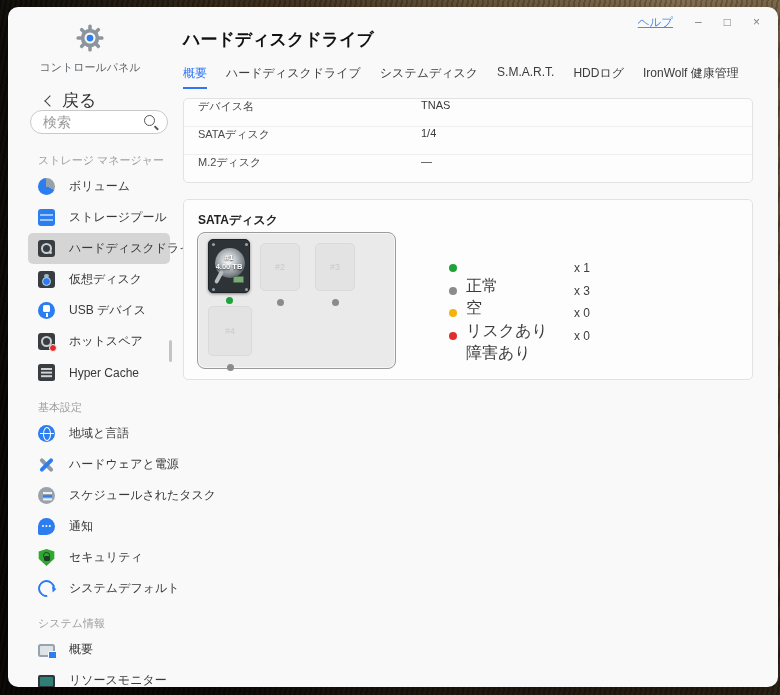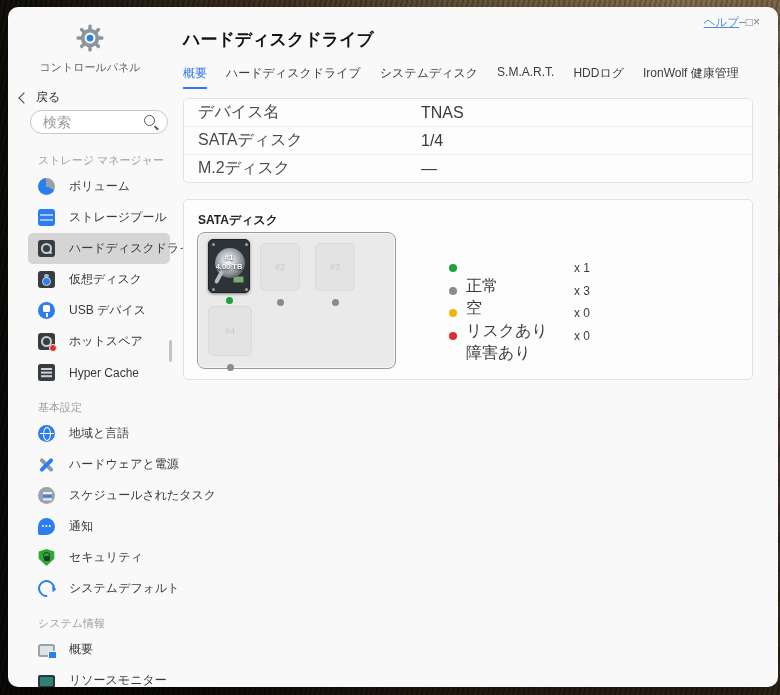--- a/index.html
+++ b/index.html
@@ -6,30 +6,30 @@
     font-family:"Liberation Sans","DejaVu Sans",sans-serif;}
   .wall{position:absolute;inset:0;width:780px;height:695px;
     background:
       repeating-linear-gradient(100deg, rgba(0,0,0,.18) 0 2px, rgba(255,255,255,.02) 2px 5px),
       radial-gradient(95% 150% at 88% 0%, #8f7757 0%, #6b583b 30%, #3a2c1b 62%, #14100a 88%, #0a0805 100%);}
   .window{position:absolute;left:8px;top:7px;width:770px;height:680px;background:#f9f9f9;
     border-radius:10px;overflow:hidden;box-shadow:0 10px 34px rgba(0,0,0,.55);}
 
   
   .titlebar{position:absolute;top:0;right:0;height:30px;display:flex;align-items:center;
-    padding-right:18px;z-index:9;}
+    gap:22px;padding-right:18px;z-index:9;}
   .help-link{color:#4d8ae8;font-size:11.5px;text-decoration:underline;cursor:pointer;}
   .winbtn{color:#7f7f7f;font-size:12px;line-height:1;cursor:pointer;}
 
   
   .sidebar{position:absolute;left:0;top:0;width:175px;bottom:0;}
   .app-header{margin-top:16px;width:164px;text-align:center;}
   .app-title{font-size:11px;color:#5f6368;margin-top:3px;}
-  .back{position:absolute;left:12px;top:82px;display:flex;align-items:center;gap:8px;
-    font-size:12px;color:#333;cursor:pointer;}
+  .back{position:absolute;left:38px;top:82px;display:flex;align-items:center;gap:8px;
+    font-size:17px;color:#333;cursor:pointer;}
   .chev{width:7px;height:7px;border-left:1.6px solid #444;border-bottom:1.6px solid #444;
     transform:rotate(45deg);margin-top:1px;}
   .search{position:absolute;left:22px;top:103px;width:138px;height:24px;border:1px solid #c9c9c9;
     border-radius:13px;background:#fff;display:flex;align-items:center;box-sizing:border-box;}
   .search input{border:0;outline:0;background:transparent;flex:1;min-width:0;
     padding:0 4px 0 12px;font-size:14px;color:#333;font-family:inherit;}
   .search input::placeholder{color:#9a9a9a;}
   .mag{position:relative;width:16px;height:16px;margin-right:8px;flex:none;cursor:pointer;}
   .mag::before{content:"";position:absolute;left:1px;top:1px;width:9px;height:9px;
     border:1.5px solid #555;border-radius:50%;}
@@ -93,21 +93,21 @@
   .resource-monitor-icon::after{left:2px;right:2px;top:2px;bottom:2px;background:#2e8076;border-radius:1px;}
 
   
   .main{position:absolute;left:175px;top:0;right:0;bottom:0;}
   .page-title{margin:21px 0 0;font-size:17px;font-weight:bold;color:#111;}
   .tabs{display:flex;gap:19px;margin-top:14px;font-size:12px;color:#3c3c3c;}
   .tab{padding-bottom:5px;cursor:pointer;white-space:nowrap;}
   .tab.active{color:#3076f5;border-bottom:2px solid #3076f5;}
   .card{width:570px;background:#fdfdfd;border:1px solid #e2e2e2;border-radius:5px;box-sizing:border-box;}
   .info-card{margin-top:9px;}
-  .irow{height:27px;display:flex;align-items:center;position:relative;padding-left:14px;font-size:16px;}
+  .irow{height:27px;display:flex;align-items:flex-start;position:relative;padding-left:14px;font-size:11px;}
   .irow + .irow{border-top:1px solid #efefef;}
   .ilabel{color:#4a4a4a;}
   .ival{position:absolute;left:237px;color:#3a3a3a;}
   .sata-card{margin-top:16px;height:181px;position:relative;}
   .card-title{position:absolute;left:14px;top:12px;font-size:12px;font-weight:bold;color:#222;}
   .bay-box{position:absolute;left:13px;top:32px;width:197px;height:135px;background:#eaeaea;
     border:1.5px solid #9b9b9b;border-radius:8px;box-shadow:inset 0 0 0 1px rgba(255,255,255,.55);}
   .bay{position:absolute;border-radius:5px;background:#e3e3e3;border:1px solid #dadada;
     display:flex;align-items:center;justify-content:center;cursor:pointer;box-sizing:border-box;}
   .bay-id-empty{font-size:9px;color:#c9c9c9;}

